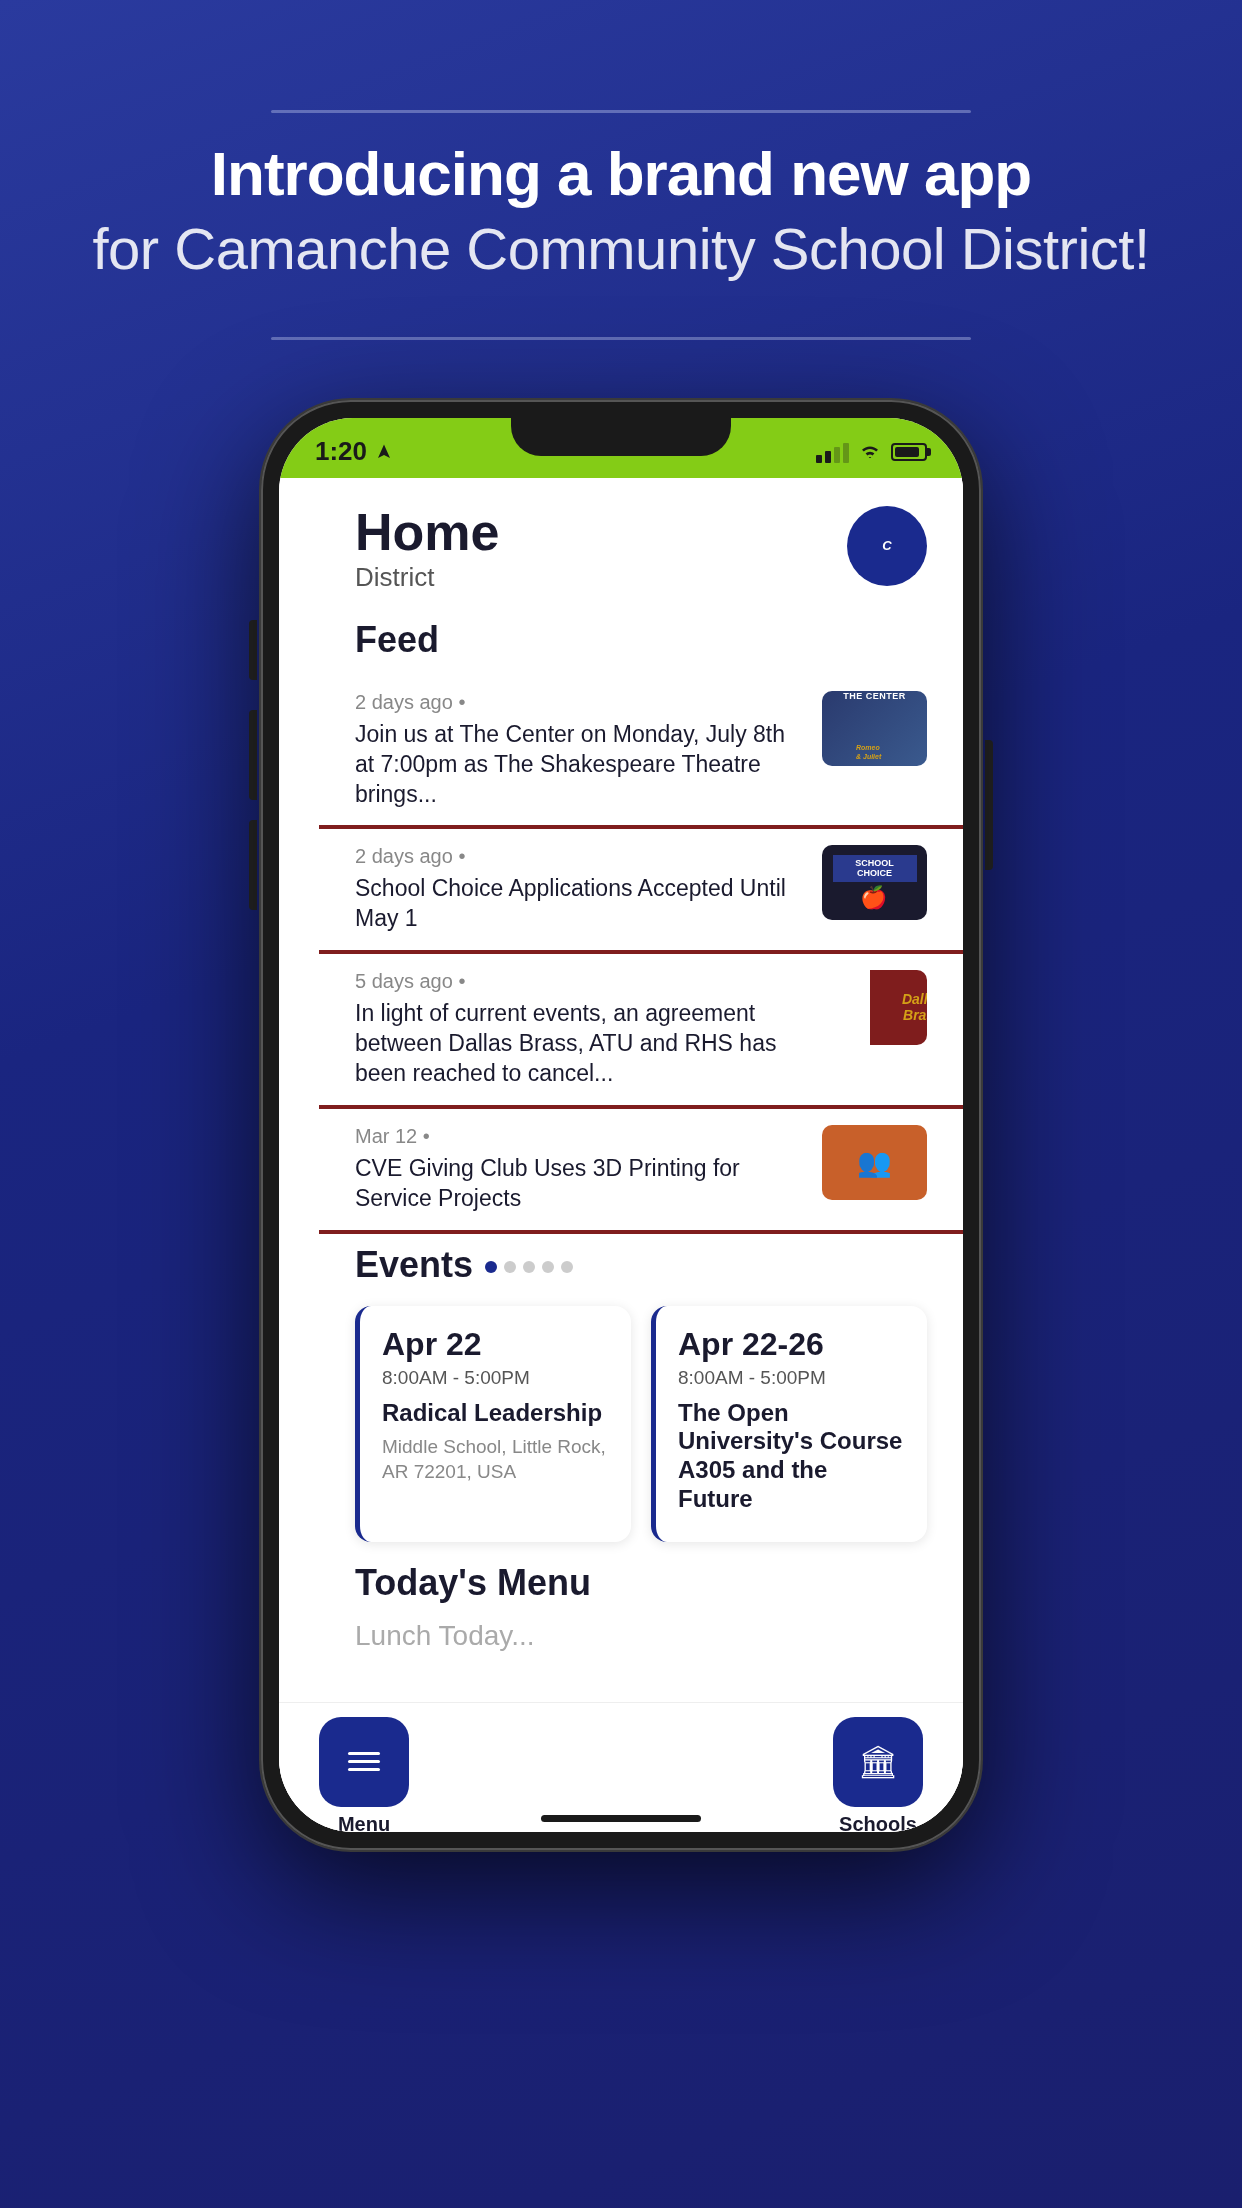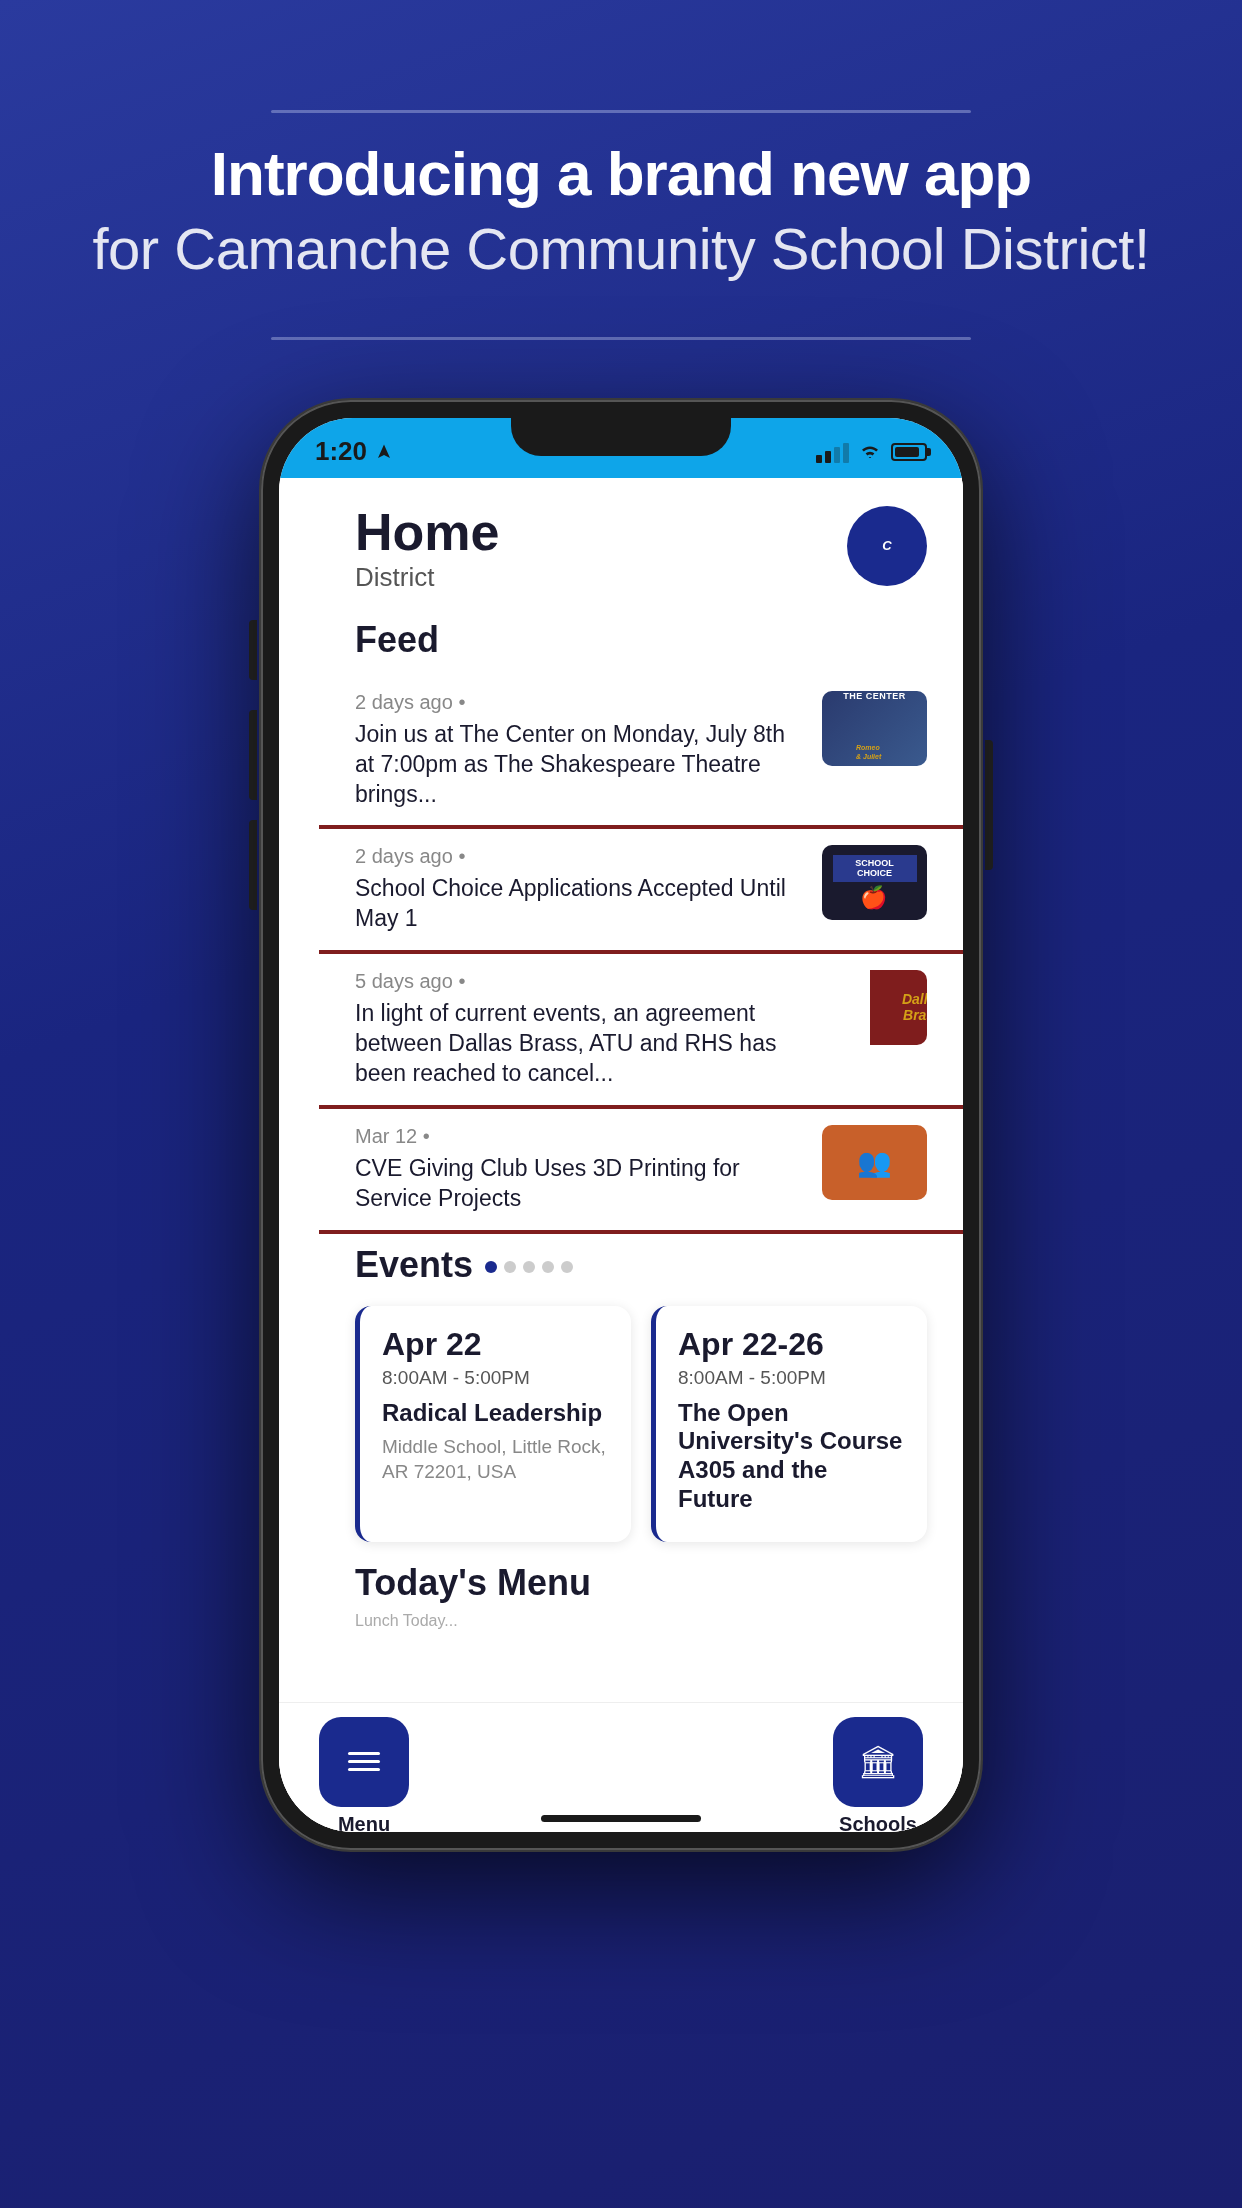--- a/index.html
+++ b/index.html
@@ -137,21 +137,21 @@
       z-index: 10;
     }
 
     
     .status-bar {
       position: absolute;
       top: 0;
       left: 0;
       right: 0;
       height: 60px;
-      background: #0ea5e9;
+      background: #84cc16;
       display: flex;
       align-items: center;
       justify-content: space-between;
       padding: 8px 36px 0;
       z-index: 5;
     }
 
     .status-time {
       font-size: 26px;
       font-weight: 600;
@@ -428,23 +428,23 @@
       padding: 20px 36px 10px;
     }
 
     .menu-title {
       font-size: 36px;
       font-weight: 800;
       color: #1a1a2e;
     }
 
     .menu-preview {
-      font-size: 16px;
+      font-size: 28px;
       color: #aaa;
-      margin-top: 8px;
+      margin-top: 16px;
     }
 
     
     .bottom-nav {
       position: absolute;
       bottom: 0;
       left: 0;
       right: 0;
       height: 130px;
       background: rgba(255,255,255,0.97);

